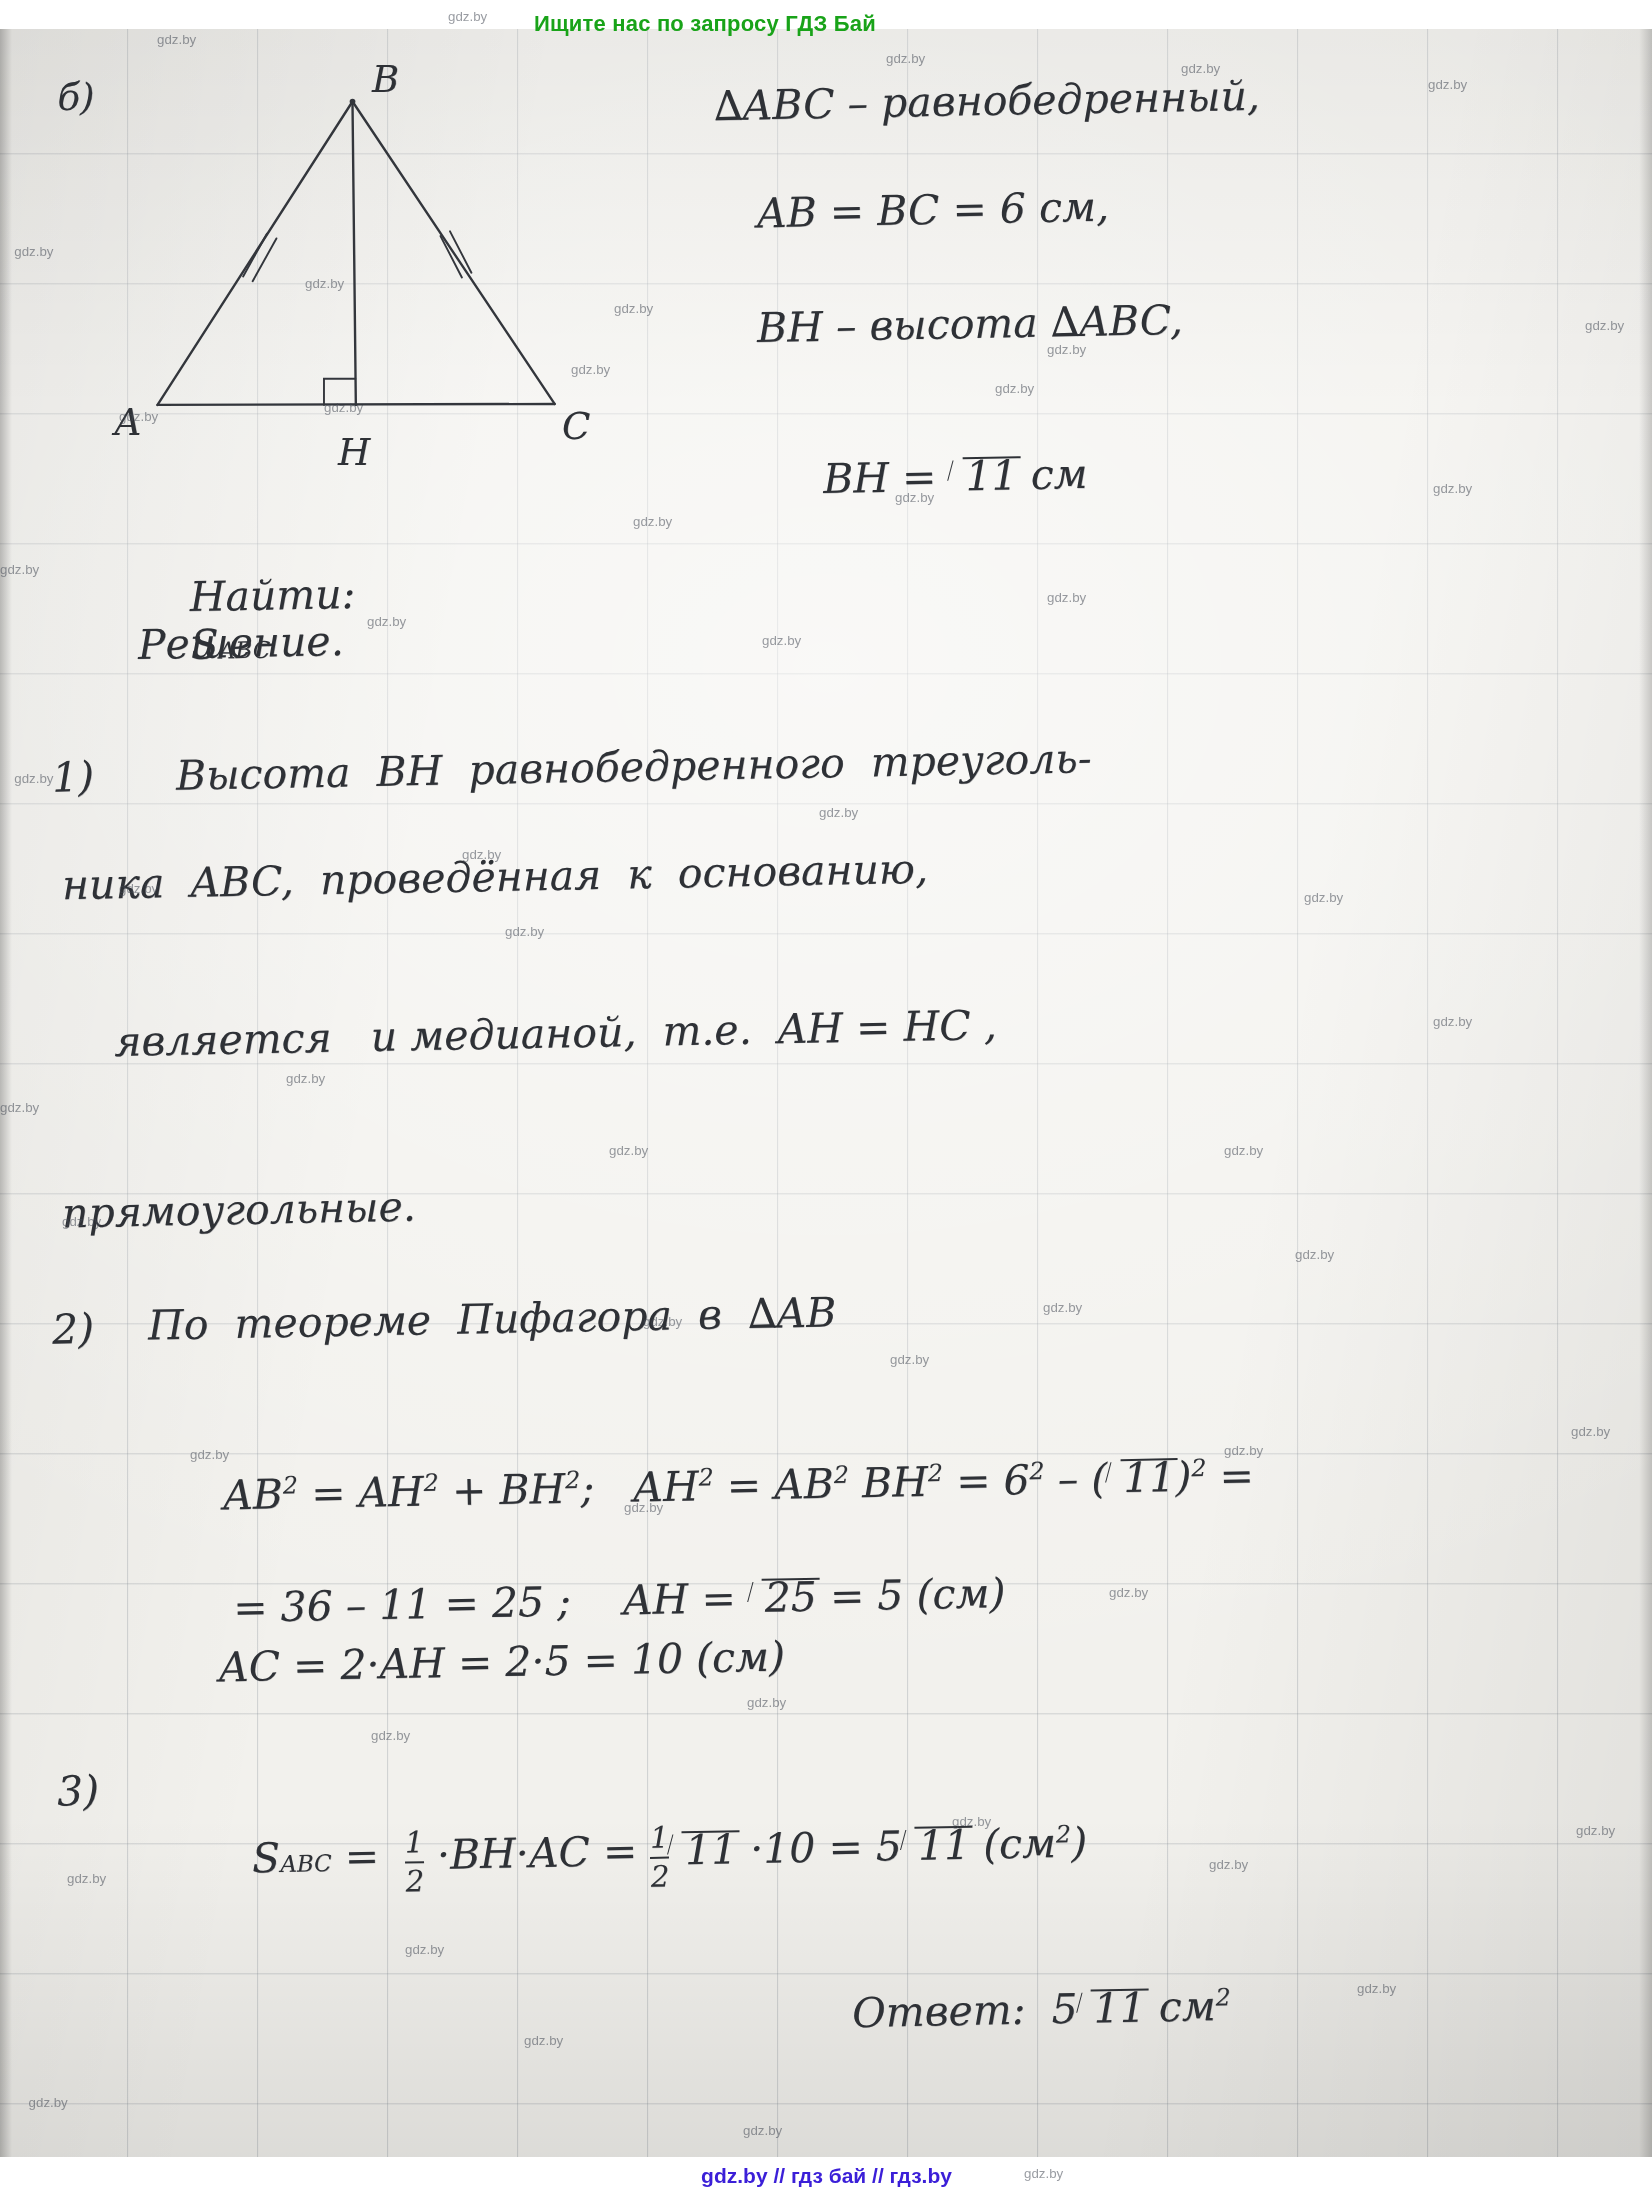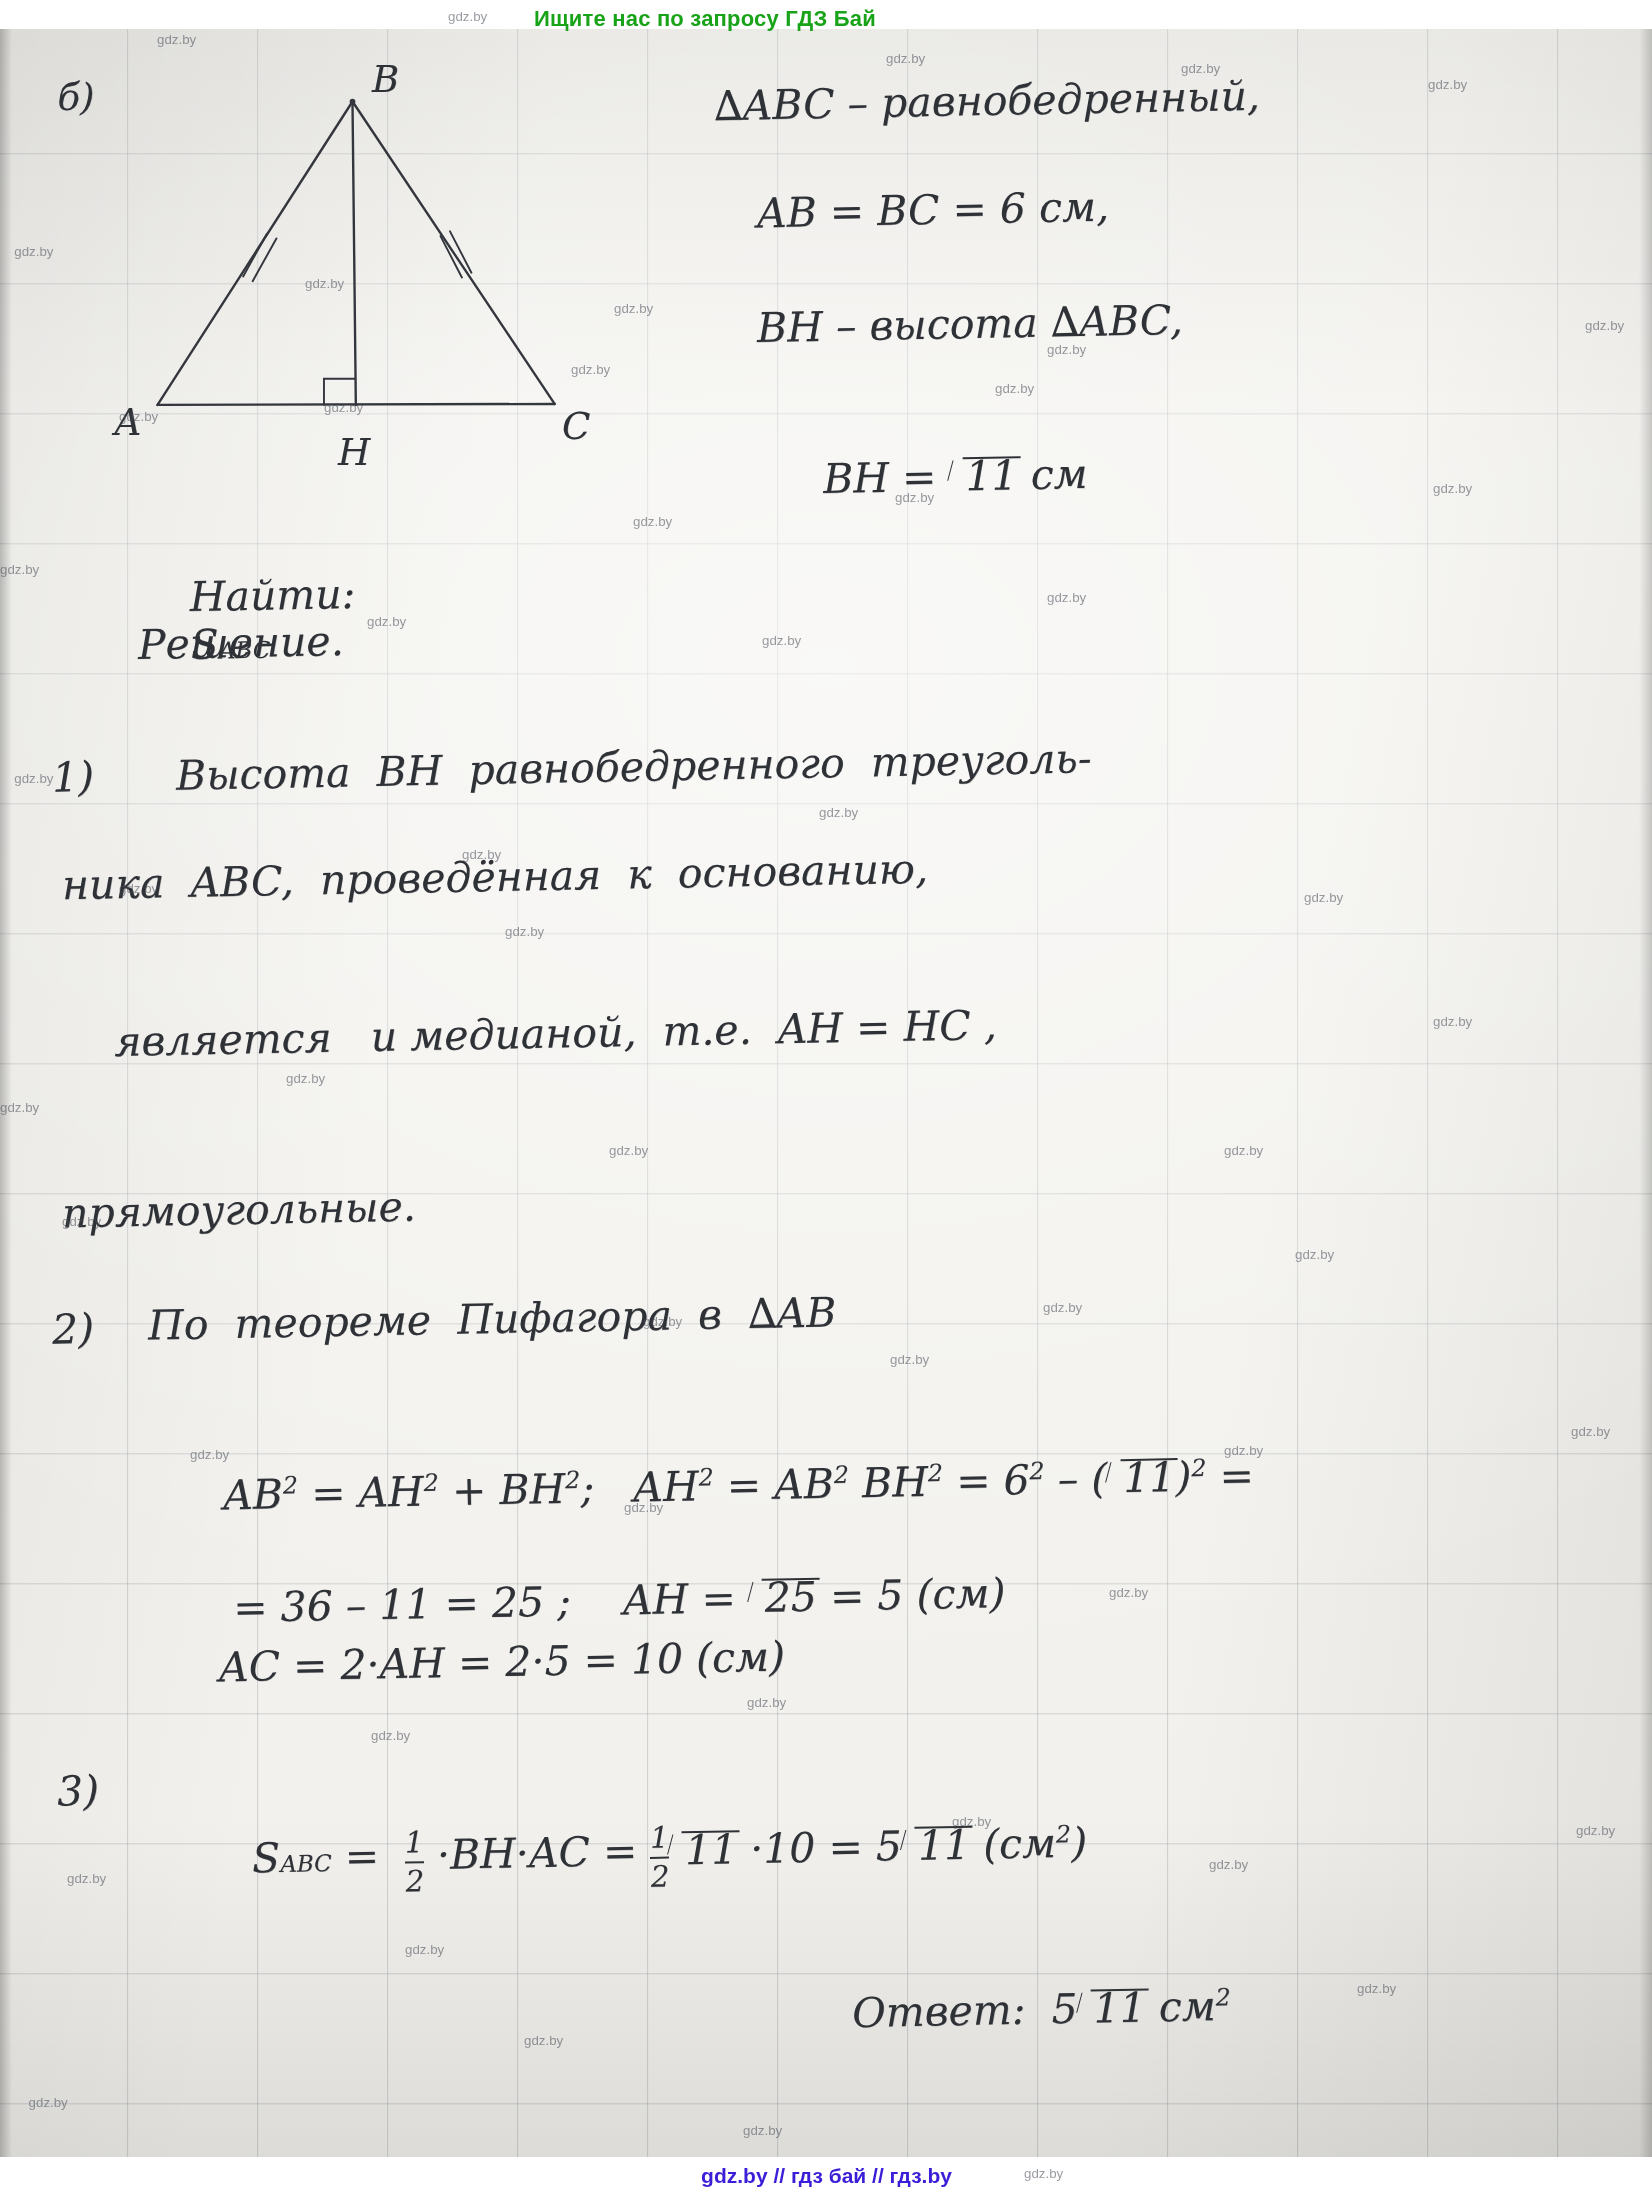--- a/index.html
+++ b/index.html
@@ -6,21 +6,21 @@
   body {
     width:1653px; height:2205px;
     background:#ffffff;
     font-family:"Liberation Sans", sans-serif;
     position:relative;
     overflow:hidden;
   }
   
   .top-banner {
     position:absolute; left:0; top:0; width:1410px; height:37px;
-    display:flex; align-items:center; justify-content:center;
+    display:flex; align-items:flex-end; justify-content:center;
     z-index:40;
   }
   .top-banner span {
     color:#19a319; font-size:22px; font-weight:bold;
     letter-spacing:0.2px;
   }
   .bottom-banner {
     position:absolute; left:0; bottom:12.4px; width:1653px; height:33px;
     display:flex; align-items:center; justify-content:center;
     z-index:40;

